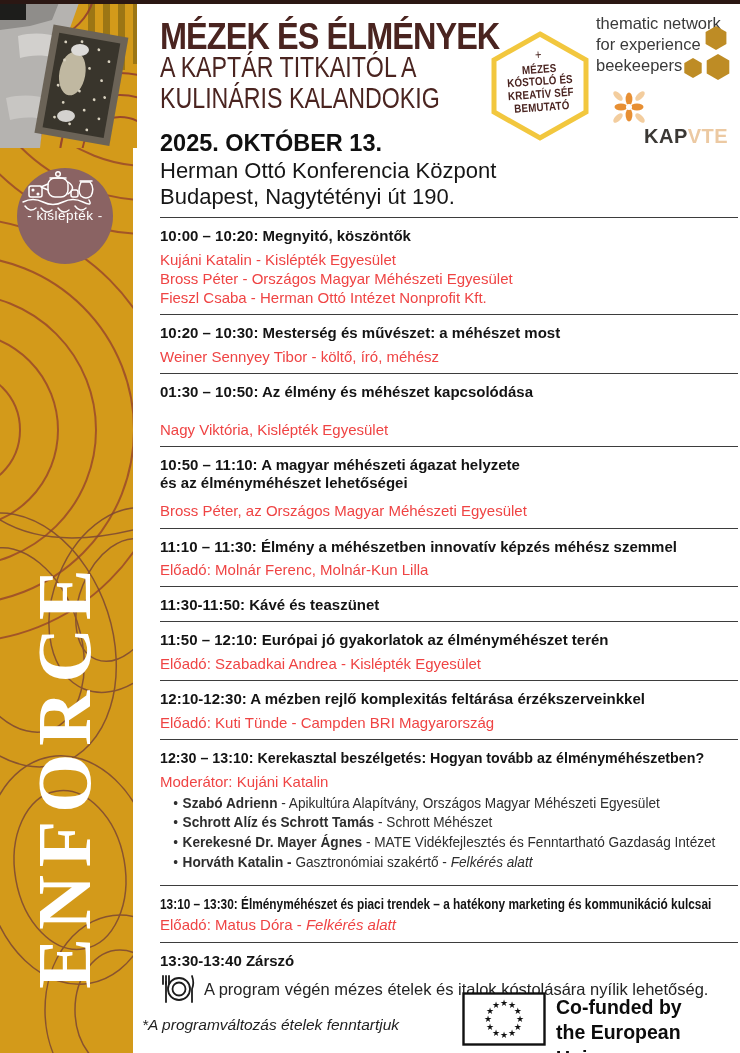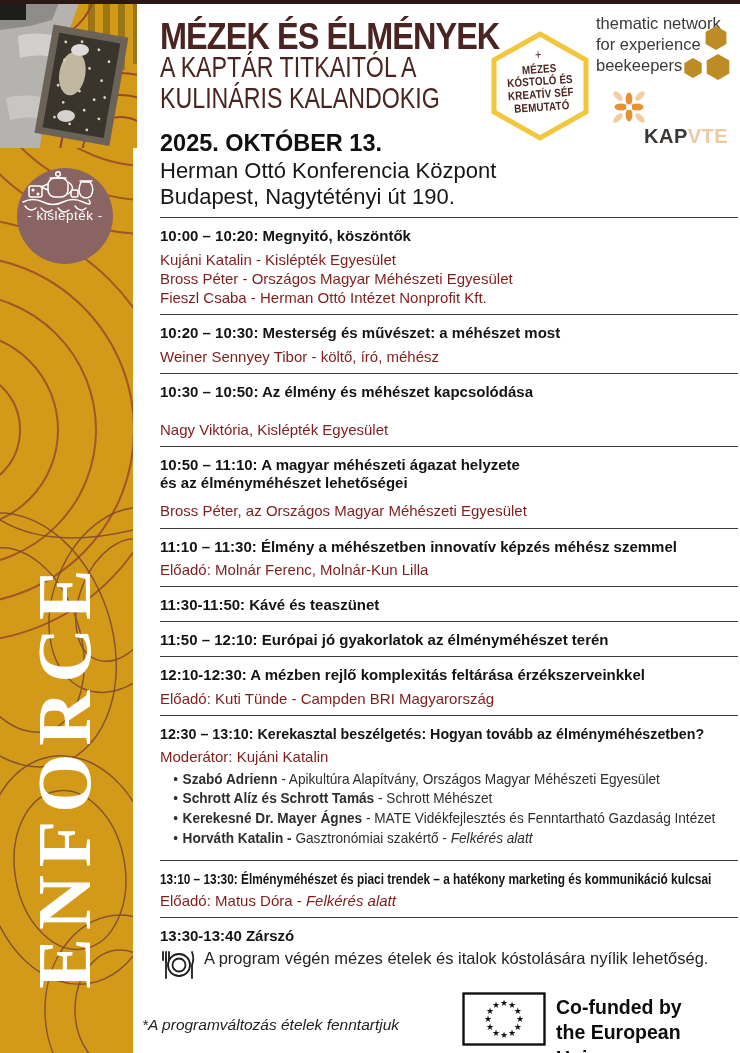--- a/index.html
+++ b/index.html
@@ -39,31 +39,31 @@
 
   
   .evdate{position:absolute;left:160px;top:130px;font-size:23.5px;font-weight:700;color:#101010;}
   .evvenue{position:absolute;left:160px;top:158px;font-size:22px;line-height:1.2;color:#161616;}
 
   
   .sched{position:absolute;left:160px;top:210px;width:578px;}
   .sec-title{font-size:15px;font-weight:700;color:#141414;line-height:1.18;}
   .sec-title .fit{display:inline-block;transform:scaleX(.95);transform-origin:0 50%;white-space:nowrap;}
   .sec-title .fit2{display:inline-block;transform:scaleX(.79);transform-origin:0 50%;white-space:nowrap;font-size:15px;}
-  .sec-body{font-size:15px;color:#7f1d1d;line-height:1.28;margin-top:5px;}
+  .sec-body{font-size:15px;color:#ef4444;line-height:1.28;margin-top:5px;}
   .sec-body.tight{margin-top:19px;}
   .sec-body.gap{margin-top:10px;}
   .rule{border:0;border-top:1.6px solid #3d3d3d;margin:7px 0 9px 0;}
   .bullets{margin-top:3px;}
   .bullet-row{display:flex;font-size:14.5px;line-height:1.36;color:#2e2e2e;
               transform:scaleX(.94);transform-origin:0 50%;white-space:nowrap;}
   .bullet-row .dot{width:10px;margin-left:14px;flex:none;}
   .b-name{font-weight:700;}
   .italic{font-style:italic;}
-  .closing-row{display:flex;align-items:flex-start;margin-top:4px;}
+  .closing-row{display:flex;align-items:center;margin-top:4px;}
   .closing-row .note{font-size:16.5px;color:#242424;margin-left:8px;}
 
   
   .disclaimer{position:absolute;left:142px;top:1016px;font-size:15.5px;font-style:italic;color:#1f1f1f;}
   .euflag{position:absolute;left:462px;top:992px;width:84px;height:54px;}
   .cofunded{position:absolute;left:556px;top:995px;font-size:19.5px;font-weight:700;line-height:1.3;color:#0c0c0c;}
 </style>
 </head>
 <body>
 
@@ -240,39 +240,40 @@
       <div>Kujáni Katalin - Kislépték Egyesület</div>
       <div>Bross Péter - Országos Magyar Méhészeti Egyesület</div>
       <div>Fieszl Csaba - Herman Ottó Intézet Nonprofit Kft.</div>
     </div>
     <hr class="rule">
 
     <div class="sec-title">10:20 – 10:30:  Mesterség és művészet: a méhészet most</div>
     <div class="sec-body">Weiner Sennyey Tibor - költő, író, méhész</div>
     <hr class="rule">
 
-    <div class="sec-title">10:30 – 10:50: Az élmény és méhészet kapcsolódása</div>
+    <div class="sec-title">01:30 – 10:50: Az élmény és méhészet kapcsolódása</div>
     <div class="sec-body tight">Nagy Viktória, Kislépték Egyesület</div>
     <hr class="rule">
 
     <div class="sec-title">
       <div>10:50 – 11:10: A magyar méhészeti ágazat helyzete</div>
       <div>és az élményméhészet lehetőségei</div>
     </div>
     <div class="sec-body gap">Bross Péter, az Országos Magyar Méhészeti Egyesület</div>
     <hr class="rule">
 
     <div class="sec-title">11:10 – 11:30: Élmény a méhészetben innovatív képzés méhész szemmel</div>
     <div class="sec-body">Előadó: Molnár Ferenc, Molnár-Kun Lilla</div>
     <hr class="rule">
 
     <div class="sec-title">11:30-11:50: Kávé és teaszünet</div>
     <hr class="rule">
 
     <div class="sec-title">11:50 – 12:10: Európai jó gyakorlatok az élményméhészet terén</div>
+    <div class="sec-body">Előadó: Szabadkai Andrea - Kislépték Egyesület</div>
     <hr class="rule">
 
     <div class="sec-title">12:10-12:30: A mézben rejlő komplexitás feltárása érzékszerveinkkel</div>
     <div class="sec-body">Előadó: Kuti Tünde - Campden BRI Magyarország</div>
     <hr class="rule">
 
     <div class="sec-title">
       <span class="fit">12:30 – 13:10: Kerekasztal beszélgetés: Hogyan tovább az élményméhészetben?</span>
     </div>
     <div class="sec-body">Moderátor: Kujáni Katalin</div>

